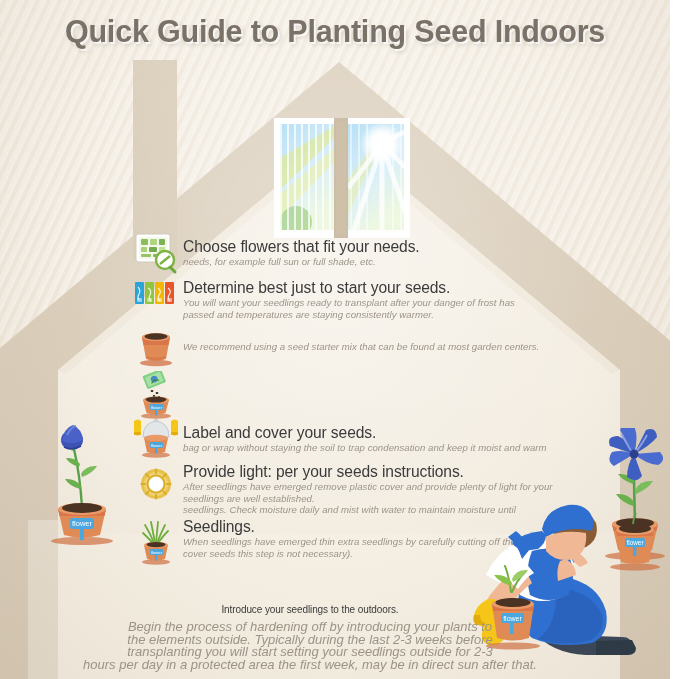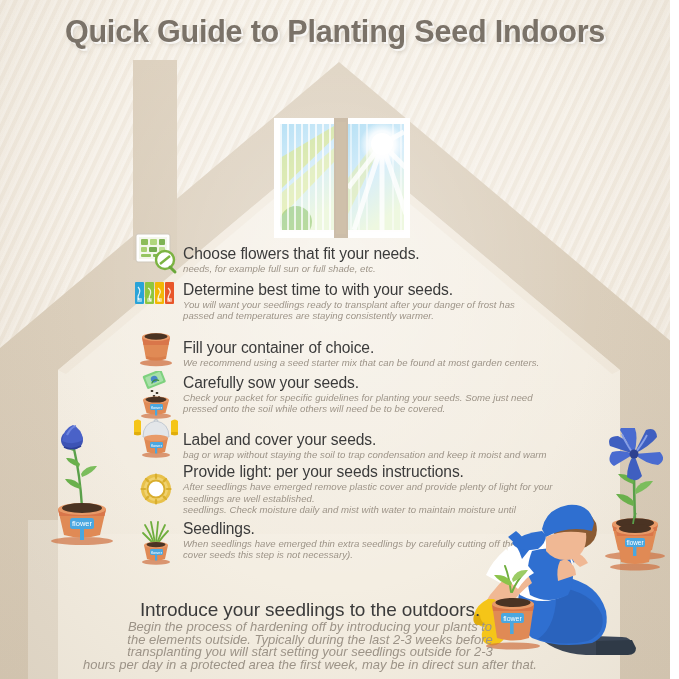--- a/index.html
+++ b/index.html
@@ -65,21 +65,21 @@
   
   .steps {
     position: absolute;
     left: 133px;
     top: 231px;
     width: 450px;
   }
   .step {
     position: relative;
     display: flex;
-    align-items: flex-end;
+    align-items: center;
     margin-bottom: 1px;
   }
   .step-icon {
     width: 46px;
     min-width: 46px;
     height: 44px;
     position: relative;
     margin-right: 4px;
   }
   .step-icon svg { position: absolute; left: 0; top: 0; }
@@ -113,21 +113,21 @@
 
   
   .outro {
     position: absolute;
     left: 60px;
     top: 601px;
     width: 500px;
     text-align: center;
   }
   .outro-title {
-    font-size: 19px;
+    font-size: 10px;
     color: #3b3b3b;
     line-height: 18px;
     margin: 0 0 2px 0;
     letter-spacing: -0.1px;
     text-align: center;
   }
   .outro-body {
     font-size: 13px;
     font-style: italic;
     color: #9c9387;
@@ -291,41 +291,40 @@
             <g fill="#ffffff" opacity="0.5">
               <rect x="4" y="20" width="5" height="4" rx="1"></rect>
               <rect x="14" y="20" width="5" height="4" rx="1"></rect>
               <rect x="24" y="20" width="5" height="4" rx="1"></rect>
               <rect x="34" y="20" width="5" height="4" rx="1"></rect>
             </g>
           </g>
         </svg>
       </div>
       <div class="step-text">
-        <p class="step-title">Determine best time to with your seeds.</p>
+        <p class="step-title">Determine best just to start your seeds.</p>
         <div class="step-body">
           <div>You will want your seedlings ready to transplant after your danger of frost has</div>
           <div>passed and temperatures are staying consistently warmer.</div>
         </div>
       </div>
     </div>
 
     <div class="step s3">
       <div class="step-icon">
         <svg width="46" height="42" viewBox="0 0 46 42">
           <ellipse cx="23" cy="38" rx="16" ry="3.2" fill="#cf7040" opacity="0.75"></ellipse>
           <path d="M9 12 L37 12 L33 34 Q23 37 13 34 Z" fill="#e08a55"></path>
           <path d="M9 12 L37 12 L35.5 20 L10.5 20 Z" fill="#d9764a"></path>
           <ellipse cx="23" cy="12" rx="14" ry="4" fill="#e89a68"></ellipse>
           <ellipse cx="23" cy="11.5" rx="11.5" ry="3.2" fill="#4a3323"></ellipse>
           <path d="M14 34 Q23 37 32 34 L33 31 Q23 34 13 31 Z" fill="#cf7040" opacity="0.5"></path>
         </svg>
       </div>
       <div class="step-text">
-        <p class="step-title">Fill your container of choice.</p>
         <div class="step-body">
           <div>We recommend using a seed starter mix that can be found at most garden centers.</div>
         </div>
       </div>
     </div>
 
     <div class="step s4">
       <div class="step-icon">
         <svg width="46" height="48" viewBox="0 0 46 48">
           <g transform="rotate(-22 22 10)">
@@ -341,27 +340,20 @@
             <ellipse cx="26" cy="26" rx="1.2" ry="0.9"></ellipse>
           </g>
           <ellipse cx="23" cy="45" rx="15" ry="2.8" fill="#cf7040" opacity="0.7"></ellipse>
           <path d="M10 29 L36 29 L32.5 42 Q23 45 13.5 42 Z" fill="#e08a55"></path>
           <ellipse cx="23" cy="29" rx="13" ry="3.6" fill="#e89a68"></ellipse>
           <ellipse cx="23" cy="28.6" rx="10.5" ry="2.9" fill="#4a3323"></ellipse>
           <rect x="17" y="33" width="13" height="6" rx="1.4" fill="#4aa7e0"></rect>
           <rect x="22" y="38.5" width="2.2" height="6" fill="#4aa7e0"></rect>
           <text x="23.5" y="37.6" font-family="Liberation Sans, sans-serif" font-size="4.2" fill="#ffffff" text-anchor="middle">flower</text>
         </svg>
-      </div>
-      <div class="step-text">
-        <p class="step-title">Carefully sow your seeds.</p>
-        <div class="step-body">
-          <div>Check your packet for specific guidelines for planting your seeds.  Some just need</div>
-          <div>pressed onto the soil while others will need be to be covered.</div>
-        </div>
       </div>
     </div>
 
     <div class="step s5">
       <div class="step-icon">
         <svg width="46" height="42" viewBox="0 0 46 42">
           <g fill="#f5c518">
             <path d="M1 4 q4-3 7 0 l0 13 q-3 3 -7 0 Z"></path>
             <path d="M38 4 q4-3 7 0 l0 13 q-3 3 -7 0 Z"></path>
           </g>

